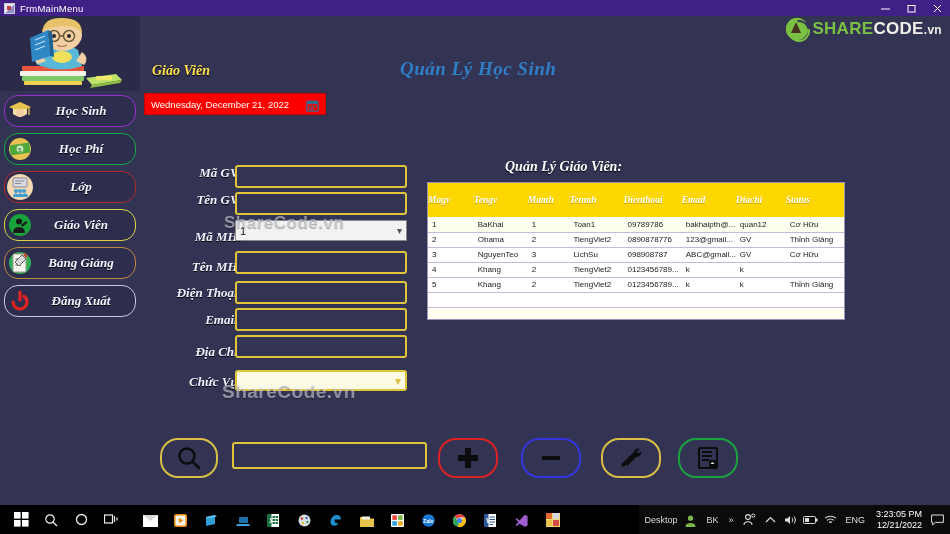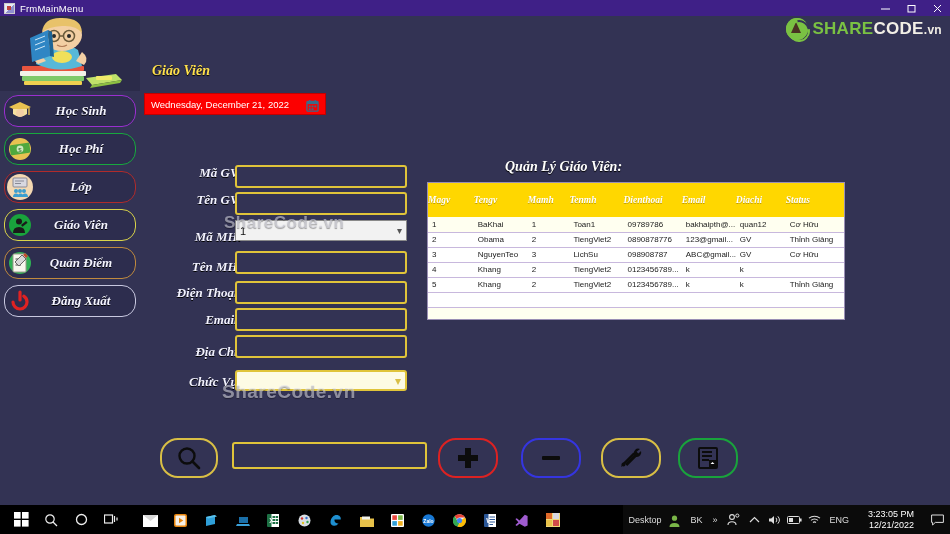--- a/index.html
+++ b/index.html
@@ -185,21 +185,21 @@
   }
   .tb-apps { display: flex; align-items: center; margin-left: 8px; }
   .app-ico {
     width: 13px; height: 13px; margin: 0 9px; border-radius: 2px; position: relative;
   }
   .tray {
     margin-left: auto; display: flex; align-items: center; height: 29px;
     background:#0b0b0b; padding-right: 4px;
   }
   .tray-txt { color: #ddd; font-size: 9px; margin: 0 5px; white-space: nowrap; }
-  .clock { color: #fff; font-size: 9px; line-height: 11px; text-align: right; margin: 0 14px; }
+  .clock { color: #fff; font-size: 9px; line-height: 11px; text-align: right; margin: 0 6px; }
   .notif { width: 18px; height:29px; display:flex; align-items:center; justify-content:center; }
 </style>
 </head>
 <body>
 
 <div id="app">
 
   <div class="titlebar">
     <div class="tb-icon"></div>
     <div class="tb-title">FrmMainMenu</div>
@@ -328,21 +328,21 @@
         <svg width="24" height="24" viewBox="0 0 24 24">
             <circle cx="12" cy="12" r="11" fill="#2fb055"></circle>
             <rect x="5" y="3" width="13" height="18" rx="1" fill="#f7f7ef" stroke="#9a9a8a"></rect>
             <line x1="7.5" y1="8" x2="15" y2="8" stroke="#444"></line>
             <line x1="7.5" y1="11" x2="15" y2="11" stroke="#444"></line>
             <line x1="7.5" y1="14" x2="13" y2="14" stroke="#444"></line>
             <path d="M14 4l4 4-7 7-4-4z" fill="#d8d8d8" stroke="#666"></path>
             <path d="M17 2l3 3-2 2-3-3z" fill="#c24b2f"></path>
           </svg>
       </span>
-      <span class="side-lbl">Quản Điểm</span>
+      <span class="side-lbl">Bảng Giảng</span>
     </div>
 
     <div class="side-item" style="border-color:#c8c8e0">
       <span class="side-ico">
         <svg width="24" height="24" viewBox="0 0 24 24">
             <path d="M5 13a7 7 0 1 0 14 0a7 7 0 0 0-3.2-5.9" fill="none" stroke="#e02222" stroke-width="3.2" stroke-linecap="round"></path>
             <line x1="12" y1="3" x2="12" y2="11" stroke="#e02222" stroke-width="3.2" stroke-linecap="round"></line>
           </svg>
       </span>
       <span class="side-lbl">Đăng Xuất</span>
@@ -361,20 +361,21 @@
           <line x1="10" y1="1" x2="10" y2="3.5" stroke="#3a6b8a" stroke-width="1.4"></line>
           <rect x="3" y="7" width="2" height="2" fill="#3a6b8a"></rect>
           <rect x="6" y="7" width="2" height="2" fill="#3a6b8a"></rect>
           <rect x="9" y="7" width="2" height="2" fill="#3a6b8a"></rect>
           <rect x="3" y="10" width="2" height="2" fill="#3a6b8a"></rect>
           <rect x="6" y="10" width="2" height="2" fill="#3a6b8a"></rect>
         </svg>
     </span>
   </div>
 
+  <div class="main-title">Quản Lý Học Sinh</div>
 
   <div class="form">
 
     <div class="frow">
       <span class="flabel">Mã GV:</span>
       <div class="finput"></div>
     </div>
 
     <div class="frow">
       <span class="flabel">Tên GV:</span>

